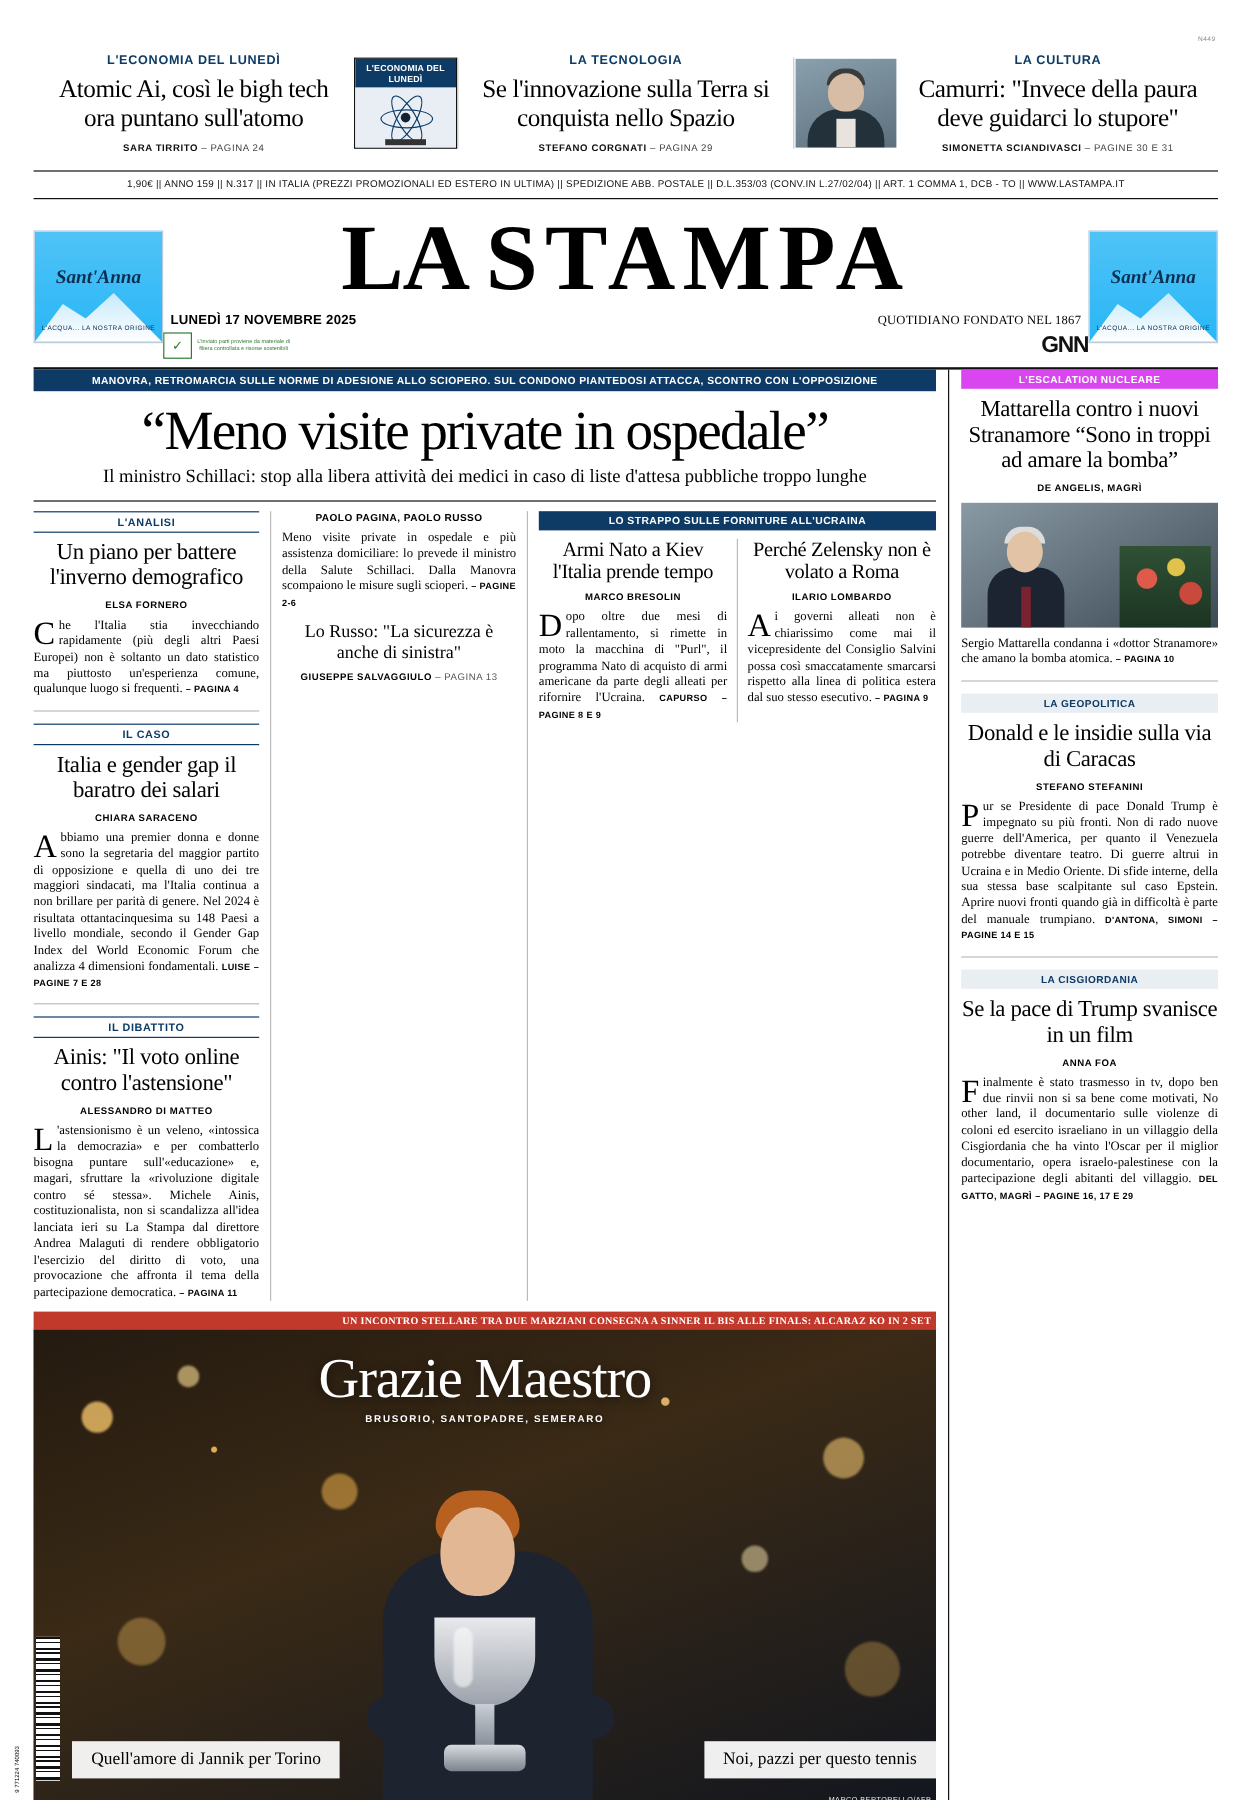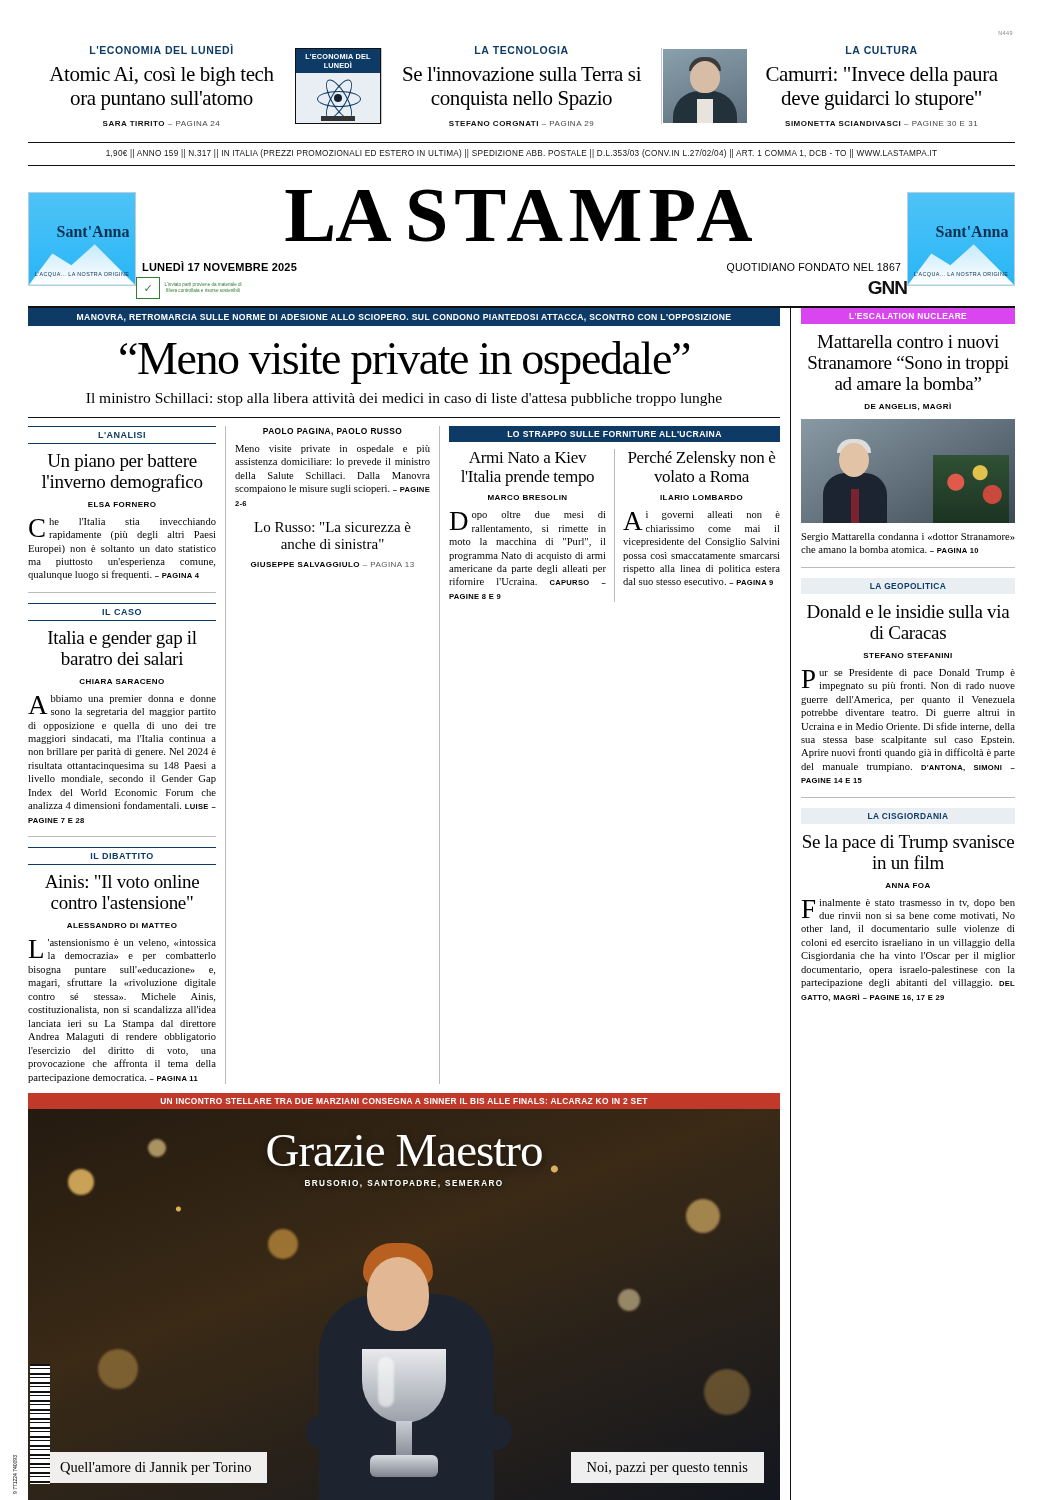--- a/index.html
+++ b/index.html
@@ -34,28 +34,28 @@
   .portrait .shirt{position:absolute;left:50%;bottom:0;transform:translateX(-50%);width:16px;height:24px;background:#e8e4dd;}
 
   .masthead-rule{border-top:1px solid #111;margin:14px 0 0;}
   .infoline{font-family:"Liberation Sans",sans-serif;font-size:8.2px;letter-spacing:.25px;text-align:center;padding:6px 0 7px;color:#111;}
   .rule2{border-top:1px solid #111;}
 
   
   .masthead{display:flex;align-items:center;justify-content:space-between;padding:12px 0 0;}
   .ad-box{width:106px;height:92px;background:linear-gradient(180deg,#4fc3f7,#29b6f6);position:relative;border:1px solid #bcd;}
   .ad-box .mtn{position:absolute;left:0;bottom:0;width:100%;height:46px;background:linear-gradient(180deg,#bfe7fb,#ffffff);clip-path:polygon(0 100%,22% 32%,40% 58%,62% 12%,100% 100%);}
-  .ad-box .lbl{position:absolute;top:30px;left:11px;width:100%;text-align:center;font-family:"Liberation Serif",serif;font-weight:700;font-size:16px;color:#0b2f52;}
+  .ad-box .lbl{position:absolute;top:30px;left:0;width:100%;text-align:center;font-family:"Liberation Serif",serif;font-style:italic;font-weight:700;font-size:16px;color:#0b2f52;}
   .ad-box .sub{position:absolute;bottom:8px;left:0;width:100%;text-align:center;font-family:"Liberation Sans",sans-serif;font-size:5.4px;letter-spacing:.4px;color:#0b2f52;}
   .title-wrap{flex:1;text-align:center;}
   .title{font-family:"Liberation Serif",serif;font-weight:700;font-size:78px;letter-spacing:-1px;line-height:.94;}
   .title .sp{letter-spacing:6px;}
   .subline{display:flex;justify-content:space-between;align-items:baseline;margin-top:10px;padding:0 6px;}
   .date{font-family:"Liberation Sans",sans-serif;font-size:11px;font-weight:700;letter-spacing:.2px;}
-  .founded{font-family:Liberation Sans, sans-serif;font-size:10.5px;letter-spacing:.2px;}
+  .founded{font-family:Liberation Serif, serif;font-size:10.5px;letter-spacing:.2px;}
   .underbar{display:flex;justify-content:space-between;align-items:center;margin-top:4px;}
   .pefc{display:flex;align-items:center;gap:4px;}
   .pefc .leafbox{width:22px;height:20px;border:1px solid #2e7d32;display:flex;align-items:center;justify-content:center;color:#2e7d32;font-size:11px;}
   .pefc .txt{font-family:"Liberation Sans",sans-serif;font-size:4.6px;line-height:1.35;color:#2e7d32;width:78px;}
   .gnn{font-family:"Liberation Sans",sans-serif;font-weight:700;font-size:19px;letter-spacing:-1px;color:#111;}
 
   
   .mainrule{border-top:2px solid #111;margin-top:7px;}
   .grid{display:flex;gap:0;margin-top:0;}
   .leftzone{flex:1;padding-right:10px;}
@@ -84,42 +84,42 @@
 
   .teaser{font-size:15px;line-height:1.14;text-align:center;margin-top:10px;}
 
   
   .twoheads{display:flex;}
   .twoheads>div{flex:1;}
   .twoheads .divider{flex:0 0 1px;background:#bbb;margin:0 8px;}
 
   
   .photoband{margin-top:9px;}
-  .redbar{background:#c0392b;color:#fff;font-family:Liberation Sans, sans-serif;font-size:8.4px;font-weight:700;letter-spacing:.3px;text-align:center;padding:3px 16px;}
+  .redbar{background:#c0392b;color:#fff;font-family:Liberation Serif, serif;font-size:8.4px;font-weight:700;letter-spacing:.3px;text-align:right;padding:3px 4px;}
   .photo{position:relative;height:400px;overflow:hidden;background:#111;}
   .photo .bg{position:absolute;inset:0;background:
      radial-gradient(circle at 20% 25%,rgba(255,200,90,.85) 0 2px,transparent 3px),
      radial-gradient(circle at 70% 15%,rgba(255,210,120,.8) 0 3px,transparent 4px),
      radial-gradient(circle at 45% 60%,rgba(255,190,80,.5) 0 4px,transparent 6px),
      linear-gradient(160deg,#241a10,#3a2a16 40%,#12161f 100%);}
   .bokeh{position:absolute;border-radius:50%;filter:blur(1px);}
   .photo .person{position:absolute;left:50%;bottom:0;transform:translateX(-50%);width:250px;height:300px;}
   .person .torso{position:absolute;bottom:0;left:40px;width:175px;height:215px;background:#1d2430;border-radius:60px 60px 0 0;}
   .person .face{position:absolute;top:48px;left:88px;width:62px;height:74px;background:#e2b894;border-radius:50% 50% 46% 46%;}
   .person .hair{position:absolute;top:34px;left:84px;width:70px;height:44px;background:#b8601f;border-radius:35px 35px 18px 18px;}
   .person .arm{position:absolute;bottom:64px;left:26px;width:70px;height:36px;background:#1d2430;border-radius:20px;transform:rotate(-18deg);}
   .person .arm2{position:absolute;bottom:64px;right:16px;width:70px;height:36px;background:#1d2430;border-radius:20px;transform:rotate(18deg);}
   .trophy{position:absolute;left:50%;bottom:10px;transform:translateX(-50%);width:120px;height:150px;}
   .trophy .cup{position:absolute;top:0;left:18px;width:84px;height:74px;background:linear-gradient(180deg,#e8e9ec,#9aa0aa);border-radius:0 0 42px 42px;}
   .trophy .stem{position:absolute;top:72px;left:52px;width:16px;height:36px;background:linear-gradient(180deg,#c9ced6,#878d96);}
   .trophy .base{position:absolute;top:106px;left:26px;width:68px;height:22px;background:linear-gradient(180deg,#d7dbe1,#7d838c);border-radius:6px;}
   .trophy .hl{position:absolute;top:8px;left:34px;width:16px;height:50px;background:rgba(255,255,255,.55);border-radius:8px;filter:blur(1px);}
   .photo .grazie{position:absolute;top:14px;left:0;width:100%;text-align:center;color:#fff;font-size:47px;letter-spacing:-1px;text-shadow:0 2px 10px rgba(0,0,0,.55);}
   .photo .phsub{position:absolute;top:70px;left:0;width:100%;text-align:center;color:#fff;font-family:"Liberation Sans",sans-serif;font-size:8.2px;font-weight:700;letter-spacing:1.4px;text-shadow:0 1px 5px rgba(0,0,0,.7);}
-  .badges{position:absolute;left:0;bottom:26px;width:100%;display:flex;justify-content:space-between;padding:0 16px;box-sizing:border-box;}
+  .badges{position:absolute;left:16px;bottom:26px;width:100%;display:flex;justify-content:space-between;padding:0 16px;box-sizing:border-box;}
   .badge{background:rgba(255,255,255,.93);padding:7px 16px;font-size:14.5px;text-align:center;}
   .credit{position:absolute;right:4px;bottom:4px;color:#fff;font-family:"Liberation Sans",sans-serif;font-size:6px;letter-spacing:.4px;opacity:.9;}
 
   
   .rlabel{background:#d946ef;color:#fff;font-family:"Liberation Sans",sans-serif;font-size:8.4px;font-weight:700;letter-spacing:.4px;text-align:center;padding:3px 0;}
   .rlabel.plain{background:#e9eef3;color:#0d3b66;}
   .rhead{font-size:19px;line-height:1.1;text-align:center;margin-top:8px;letter-spacing:-.3px;}
   .rphoto{height:104px;margin-top:8px;background:linear-gradient(150deg,#8a9aa5,#3c4a54);position:relative;overflow:hidden;}
   .rphoto .flw{position:absolute;right:6px;bottom:0;width:76px;height:68px;background:radial-gradient(circle at 30% 40%,#e05a4c 0 8px,transparent 9px),radial-gradient(circle at 62% 26%,#e0c24c 0 7px,transparent 8px),radial-gradient(circle at 78% 58%,#c94a3c 0 9px,transparent 10px),linear-gradient(180deg,#2f5135,#1c3322);}
   .rphoto .man{position:absolute;left:16px;bottom:0;width:76px;height:84px;}

